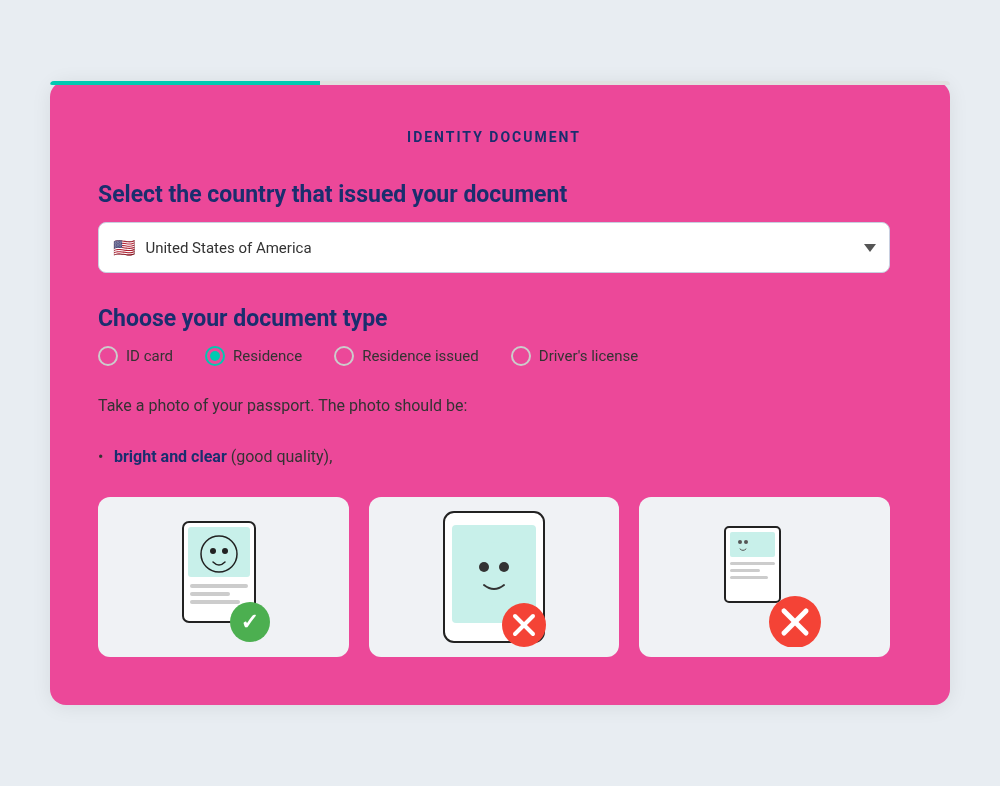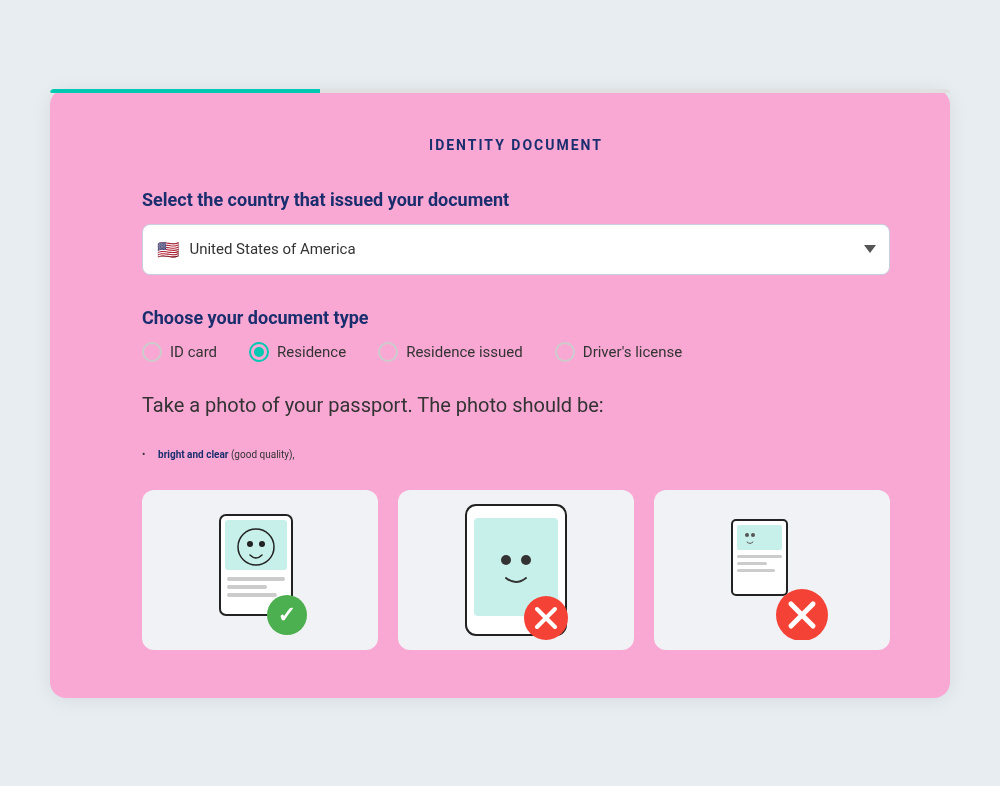--- a/index.html
+++ b/index.html
@@ -8,24 +8,24 @@
       background: #e8edf2;
       font-family: -apple-system, BlinkMacSystemFont, 'Segoe UI', Roboto, sans-serif;
       display: flex;
       justify-content: center;
       align-items: center;
       min-height: 100vh;
       padding: 20px;
     }
 
     .card {
-      background: #f9a8d4;
+      background: #ec4899;
       border-radius: 16px;
       width: 900px;
-      padding: 48px 60px 48px 92px;
+      padding: 48px 60px 48px 48px;
       position: relative;
       box-shadow: 0 2px 20px rgba(0,0,0,0.08);
     }
 
     .progress-bar {
       position: absolute;
       top: 0;
       left: 0;
       right: 0;
       height: 4px;
@@ -44,21 +44,21 @@
       text-align: center;
       font-size: 14px;
       font-weight: 700;
       letter-spacing: 2px;
       color: #1a2e6e;
       text-transform: uppercase;
       margin-bottom: 36px;
     }
 
     .section-label {
-      font-size: 18px;
+      font-size: 23px;
       font-weight: 700;
       color: #1a2e6e;
       margin-bottom: 14px;
     }
 
     .country-select-wrapper {
       position: relative;
       margin-bottom: 32px;
     }
 
@@ -127,34 +127,34 @@
     }
 
     .radio-inner {
       width: 10px;
       height: 10px;
       border-radius: 50%;
       background: #00c9b1;
     }
 
     .instructions {
-      font-size: 20px;
+      font-size: 16px;
       color: #333;
       margin-bottom: 27px;
       line-height: 1.5;
     }
 
     .bullet-list {
       list-style: none;
       padding: 0;
       margin-bottom: 28px;
     }
 
     .bullet-list li {
-      font-size: 10px;
+      font-size: 16px;
       color: #333;
       margin-bottom: 10px;
       padding-left: 16px;
       position: relative;
       line-height: 1.5;
     }
 
     .bullet-list li::before {
       content: '•';
       position: absolute;

